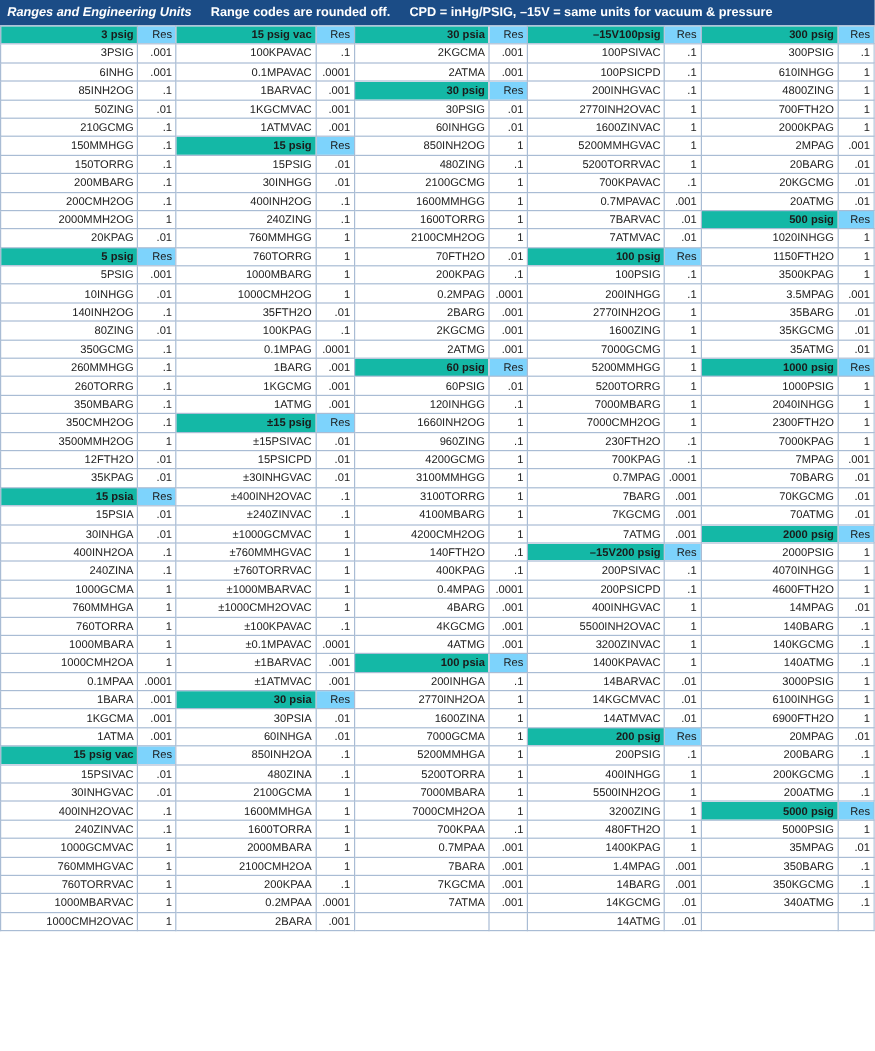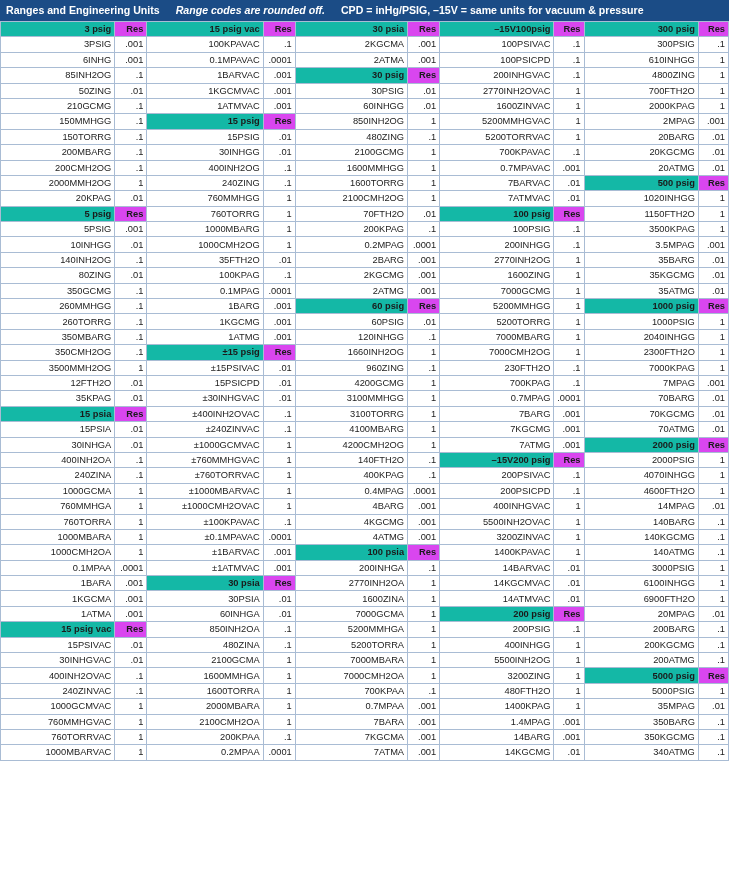--- a/index.html
+++ b/index.html
@@ -20,40 +20,40 @@
   td.res{ text-align:right; width:30px; }
   td.val{ text-align:right; }
   td.hdr{
     background:#14b8a6;
     color:#1f3f73;
     font-weight:bold;
     text-align:left;
     padding-left:4px;
   }
   td.hdrres{
-    background:#d946ef;
+    background:#7dd3fc;
     color:#1f3f73;
-    font-weight:bold;
+    font-weight:normal;
     text-align:right;
     padding-right:3px;
   }
   td.blank{background:#ffffff;border:1px solid #a9bcd4;}
   .title-bar{
     background:#1b4c86;
     color:#ffffff;
     font-weight:bold;
     font-size:10.6px;
     padding:4px 6px 4px 6px;
     height:13px;
     line-height:13px;
     white-space:nowrap;
   }
   .title-bar .seg{display:inline-block;}
-  .t1{margin-right:16px;}
-  .t2{margin-right:16px;font-style:italic;}
+  .t1{margin-right:16px;font-style:italic;}
+  .t2{margin-right:16px;}
   .t3{}
 </style>
 </head>
 <body>
 
 <div id="wrap">
 
   <div class="title-bar">
     <span class="seg t1">Ranges and Engineering Units</span><span class="seg t2">Range codes are rounded off.</span><span class="seg t3">CPD = inHg/PSIG, –15V = same units for vacuum &amp; pressure</span>
   </div>
@@ -641,16 +641,28 @@
           <td class="res">1</td>
           <td class="val">0.2MPAA</td>
           <td class="res">.0001</td>
           <td class="val">7ATMA</td>
           <td class="res">.001</td>
           <td class="val">14KGCMG</td>
           <td class="res">.01</td>
           <td class="val">340ATMG</td>
           <td class="res">.1</td>
         </tr>
+        <tr>
+          <td class="val">1000CMH2OVAC</td>
+          <td class="res">1</td>
+          <td class="val">2BARA</td>
+          <td class="res">.001</td>
+          <td class="blank"></td>
+          <td class="blank"></td>
+          <td class="val">14ATMG</td>
+          <td class="res">.01</td>
+          <td class="blank"></td>
+          <td class="blank"></td>
+        </tr>
       </tbody>
   </table>
 
 </div>
 
 </body></html>

